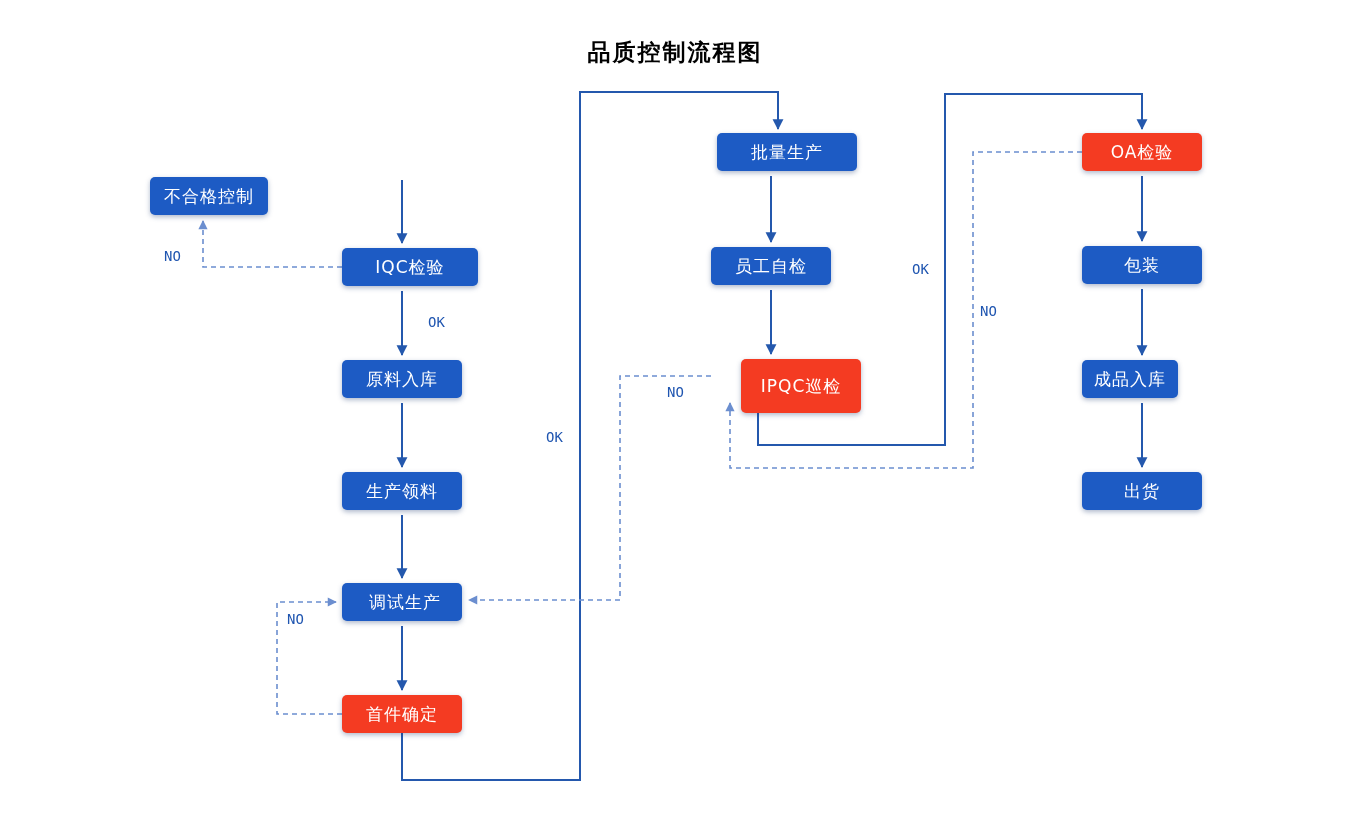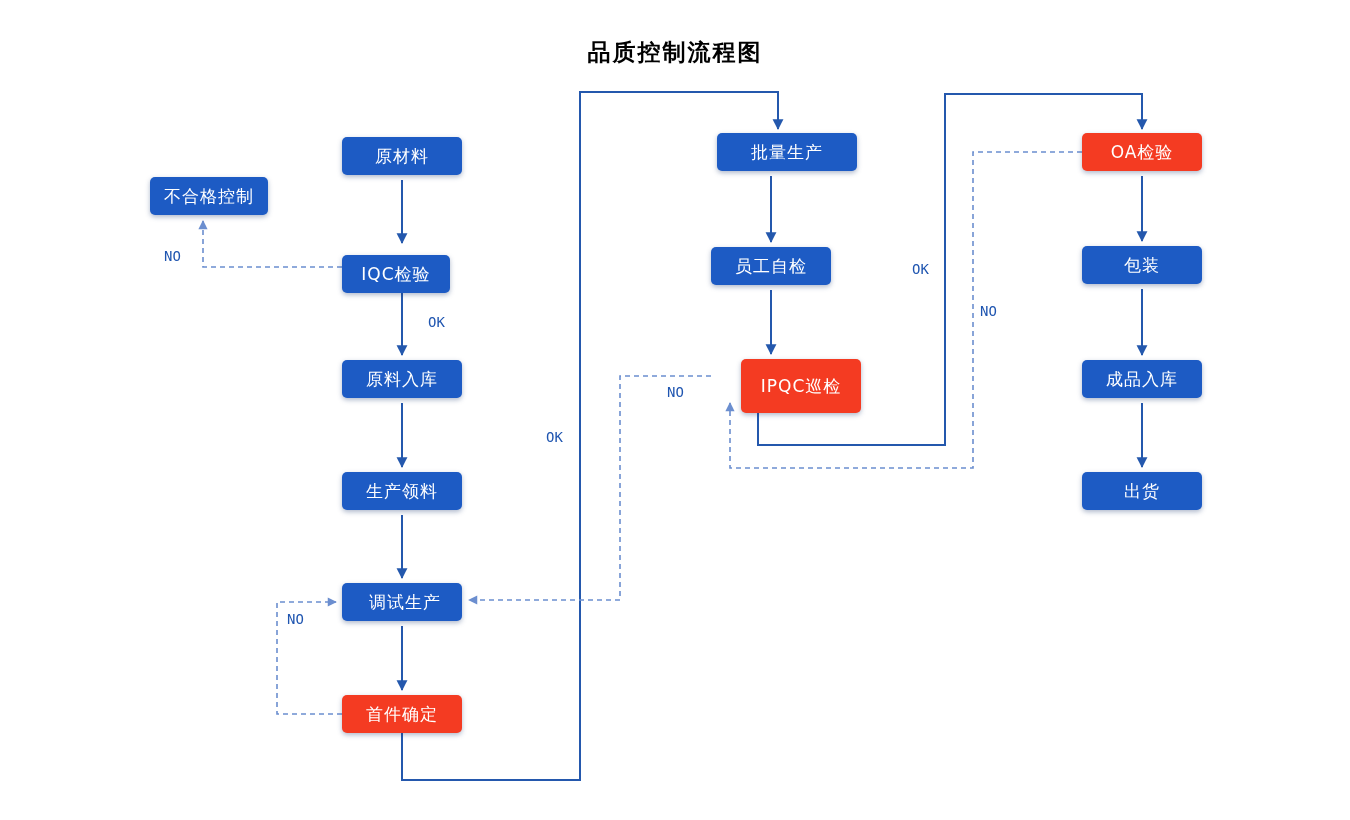--- a/index.html
+++ b/index.html
@@ -82,28 +82,27 @@
       <text x="164" y="236" class="edge-label">NO</text>
       <polyline points="342,689 277,689 277,577 336,577" class="edge dashed" marker-end="url(#arrow-dashed)"></polyline>
       <text x="287" y="599" class="edge-label">NO</text>
       <polyline points="711,351 620,351 620,575 469,575" class="edge dashed" marker-end="url(#arrow-dashed)"></polyline>
       <text x="667" y="372" class="edge-label">NO</text>
       <polyline points="1082,127 973,127 973,443 730,443 730,378" class="edge dashed" marker-end="url(#arrow-dashed)"></polyline>
       <text x="980" y="291" class="edge-label">NO</text>
     </svg>
 
   <div id="nodes">
-      <div class="node blue" style="left: 342px; top: 112px; width: 120px; height: 38px;">原材料</div>
       <div class="node blue" style="left: 150px; top: 152px; width: 118px; height: 38px;">不合格控制</div>
-      <div class="node blue" style="left: 342px; top: 230px; width: 108px; height: 38px;">IQC检验</div>
+      <div class="node blue" style="left: 342px; top: 223px; width: 136px; height: 38px;">IQC检验</div>
       <div class="node blue" style="left: 342px; top: 335px; width: 120px; height: 38px;">原料入库</div>
       <div class="node blue" style="left: 342px; top: 447px; width: 120px; height: 38px;">生产领料</div>
       <div class="node blue" style="left: 342px; top: 558px; width: 120px; height: 38px; padding-left: 6px;">调试生产</div>
       <div class="node red" style="left: 342px; top: 670px; width: 120px; height: 38px;">首件确定</div>
       <div class="node blue" style="left: 717px; top: 108px; width: 140px; height: 38px;">批量生产</div>
       <div class="node blue" style="left: 711px; top: 222px; width: 120px; height: 38px;">员工自检</div>
       <div class="node red" style="left: 741px; top: 334px; width: 120px; height: 54px;">IPQC巡检</div>
       <div class="node red" style="left: 1082px; top: 108px; width: 120px; height: 38px;">OA检验</div>
       <div class="node blue" style="left: 1082px; top: 221px; width: 120px; height: 38px;">包装</div>
-      <div class="node blue" style="left: 1082px; top: 335px; width: 120px; height: 38px;">成品入库</div>
+      <div class="node blue" style="left: 1082px; top: 335px; width: 96px; height: 38px;">成品入库</div>
       <div class="node blue" style="left: 1082px; top: 447px; width: 120px; height: 38px;">出货</div>
     </div>
 </div>
 
 </body></html>

